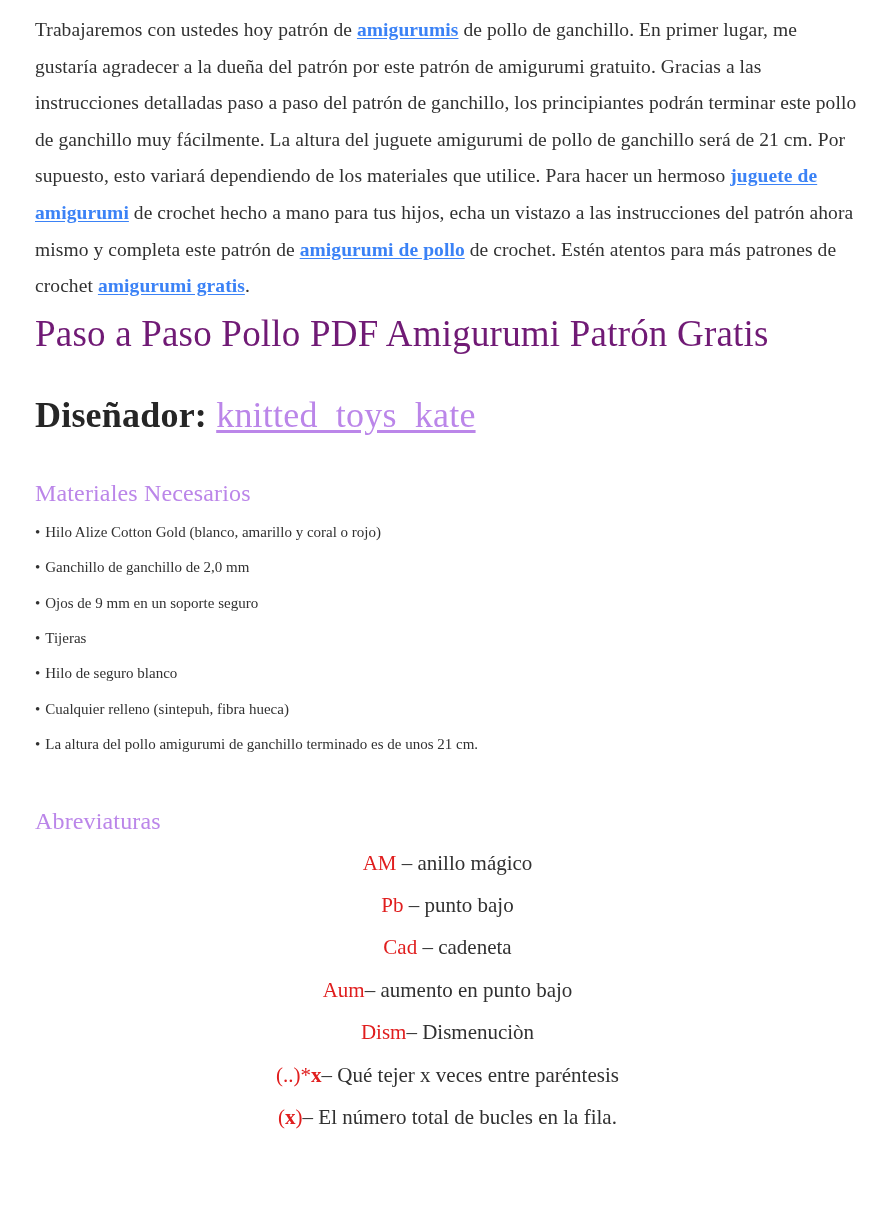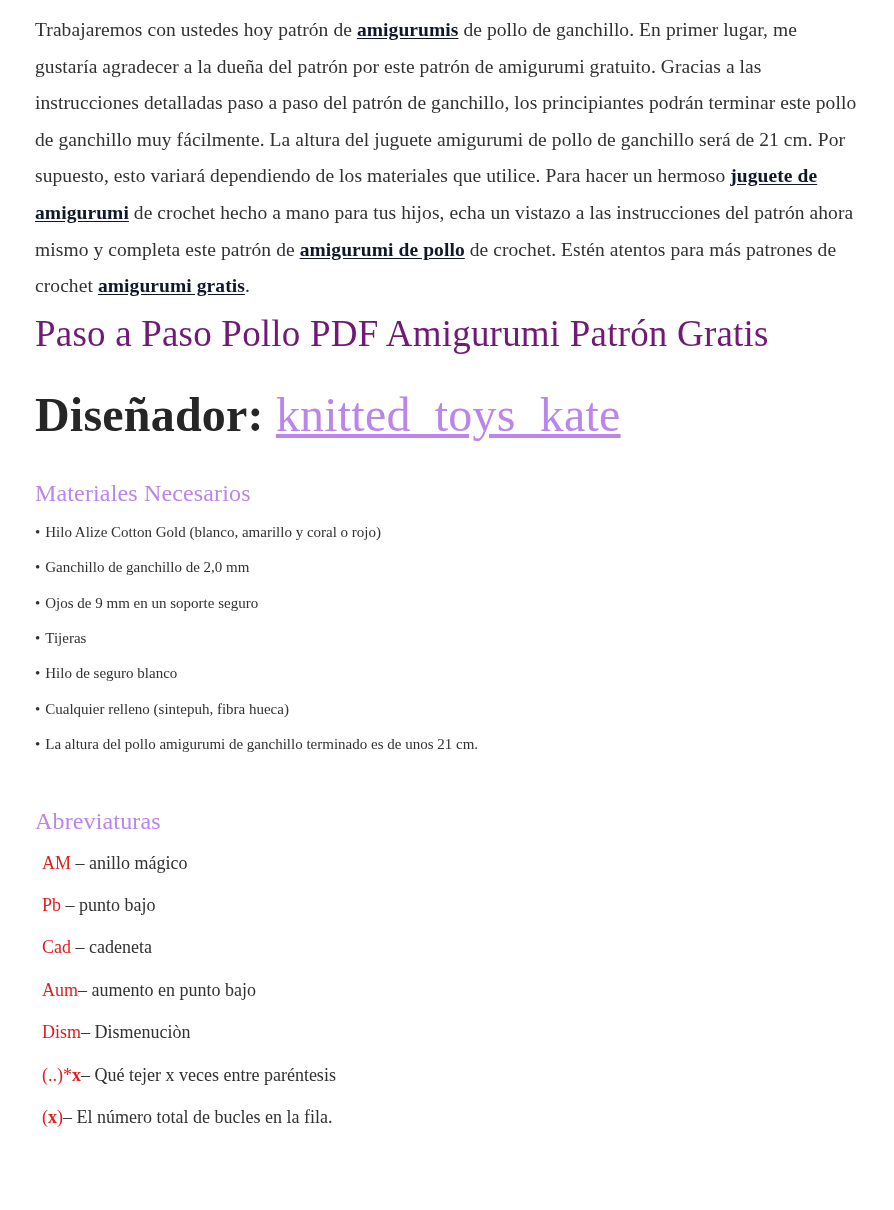--- a/index.html
+++ b/index.html
@@ -25,40 +25,40 @@
   .intro {
     font-size: 19.5px;
     line-height: 36.6px;
     color: #313131;
     margin: 0;
     text-align: left;
     letter-spacing: 0.08px;
   }
 
   a.weblink {
-    color: #0f172a;
+    color: #3b82f6;
     font-weight: bold;
     text-underline-offset: 2px;
   }
 
   
   .h-main {
     color: #701a75;
     font-size: 37px;
     font-weight: normal;
     line-height: 46px;
     margin: 6px 0 1px 0;
     max-width: 740px;
     letter-spacing: 0.2px;
   }
 
   
   .designer {
     margin: 36px 0 0 0;
-    font-size: 48px;
+    font-size: 36px;
     line-height: 44px;
     font-weight: bold;
     color: #262626;
     letter-spacing: 0.2px;
   }
   .designer .handle {
     color: #bb86e9;
     font-weight: normal;
     text-decoration: underline;
     text-underline-offset: 3px;
@@ -93,26 +93,27 @@
 
   .note-block { }
 
   
   .abbrev {
     list-style: none;
     margin: 0;
     padding: 0;
   }
   .abbrev li {
-    font-size: 18px;
+    font-size: 21px;
     line-height: 35.4px;
     color: #313131;
     margin: 7px;
     padding: 0;
     white-space: pre;
+    text-align: center;
   }
   .abbrev .term {
     color: #e01e1e;
   }
   .abbrev .term-bold {
     color: #e01e1e;
     font-weight: bold;
   }
 </style>
 </head>

